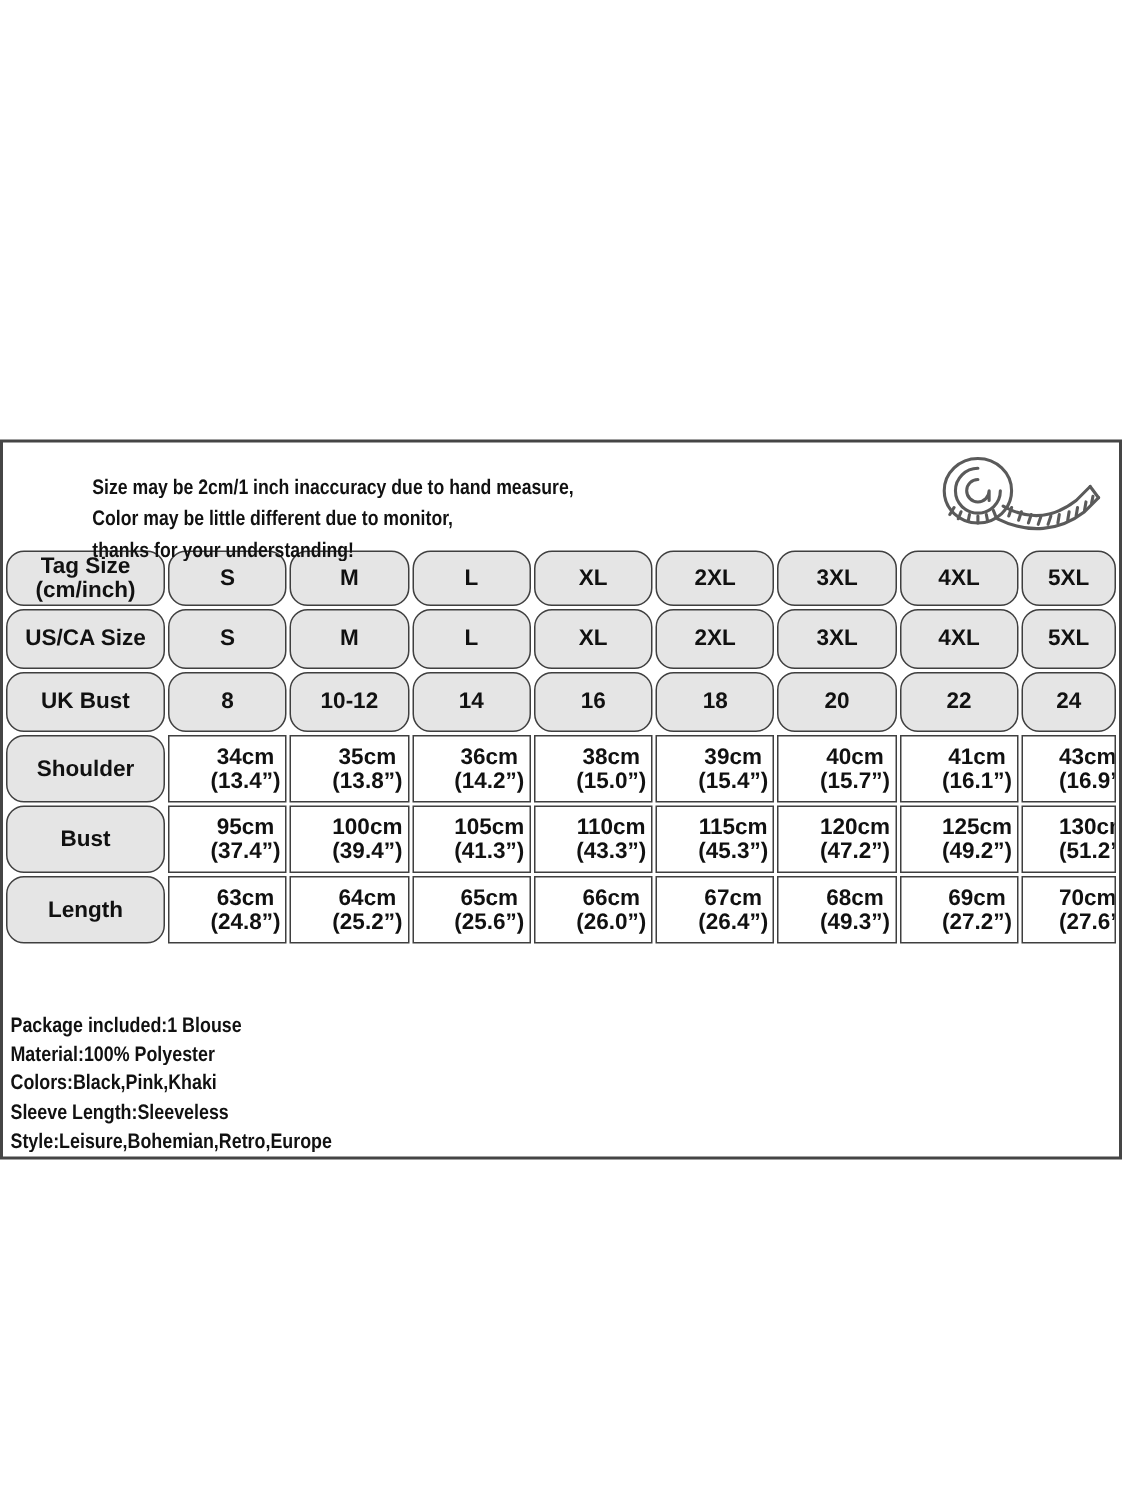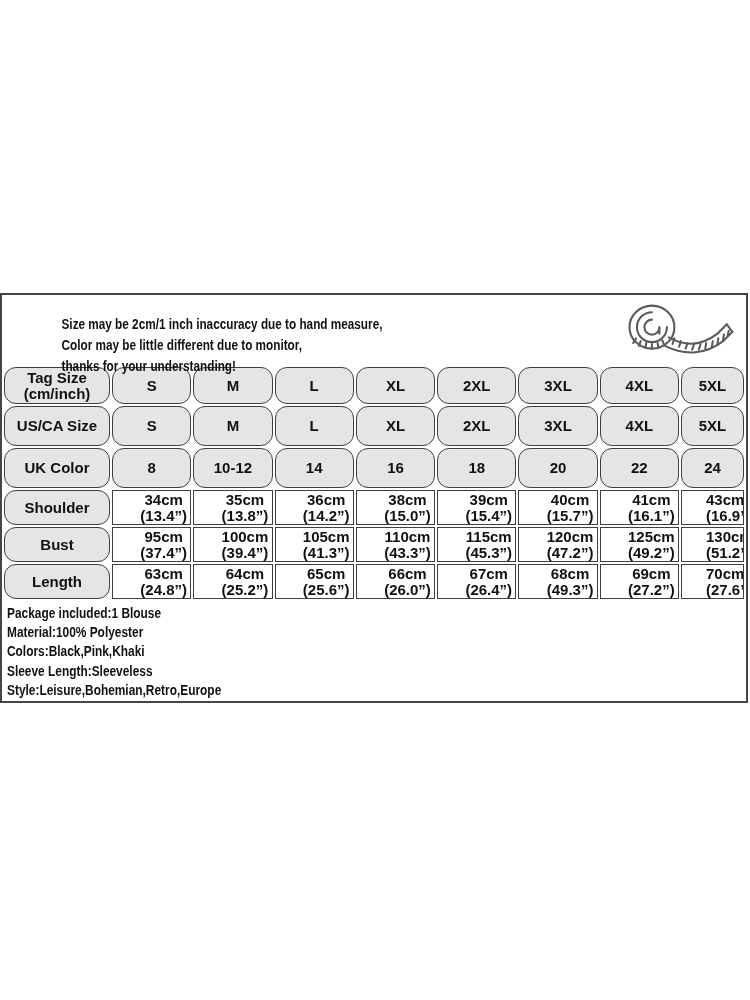--- a/index.html
+++ b/index.html
@@ -41,23 +41,23 @@
     text-align:center;vertical-align:middle;
     font-weight:700;font-size:15px;line-height:16px;
     white-space:pre-line;overflow:hidden;
   }
   .size-table col.c-label{width:106px;}
   .size-table col.c-last{width:63px;}
   .size-table td.shade{background:var(--row-shade);border-radius:12px;}
   .size-table td.plain{background:#ffffff;padding-left:24px;}
   tr.r-tag td{height:37px;}
   tr.r-size td{height:40px;line-height:20px;}
-  tr.r-measure td{height:35px;}
+  tr.r-measure td{height:45px;}
   
-  .details{height:100px;padding:3px 0 0 5px;}
+  .details{height:100px;padding:3px 0 0 5px;margin-top:40px;}
   .detail-line{
     display:block;font-size:14px;font-weight:700;line-height:19.2px;white-space:nowrap;
     transform:scaleX(0.85);transform-origin:0 0;
   }
 </style>
 </head>
 <body>
 
 <div class="content-box">
 
@@ -125,21 +125,21 @@
         <td class="shade">S</td>
         <td class="shade">M</td>
         <td class="shade">L</td>
         <td class="shade">XL</td>
         <td class="shade">2XL</td>
         <td class="shade">3XL</td>
         <td class="shade">4XL</td>
         <td class="shade">5XL</td>
       </tr>
       <tr class="r-size">
-        <td class="shade">UK Color</td>
+        <td class="shade">UK Bust</td>
         <td class="shade">8</td>
         <td class="shade">10-12</td>
         <td class="shade">14</td>
         <td class="shade">16</td>
         <td class="shade">18</td>
         <td class="shade">20</td>
         <td class="shade">22</td>
         <td class="shade">24</td>
       </tr>
       <tr class="r-measure">

